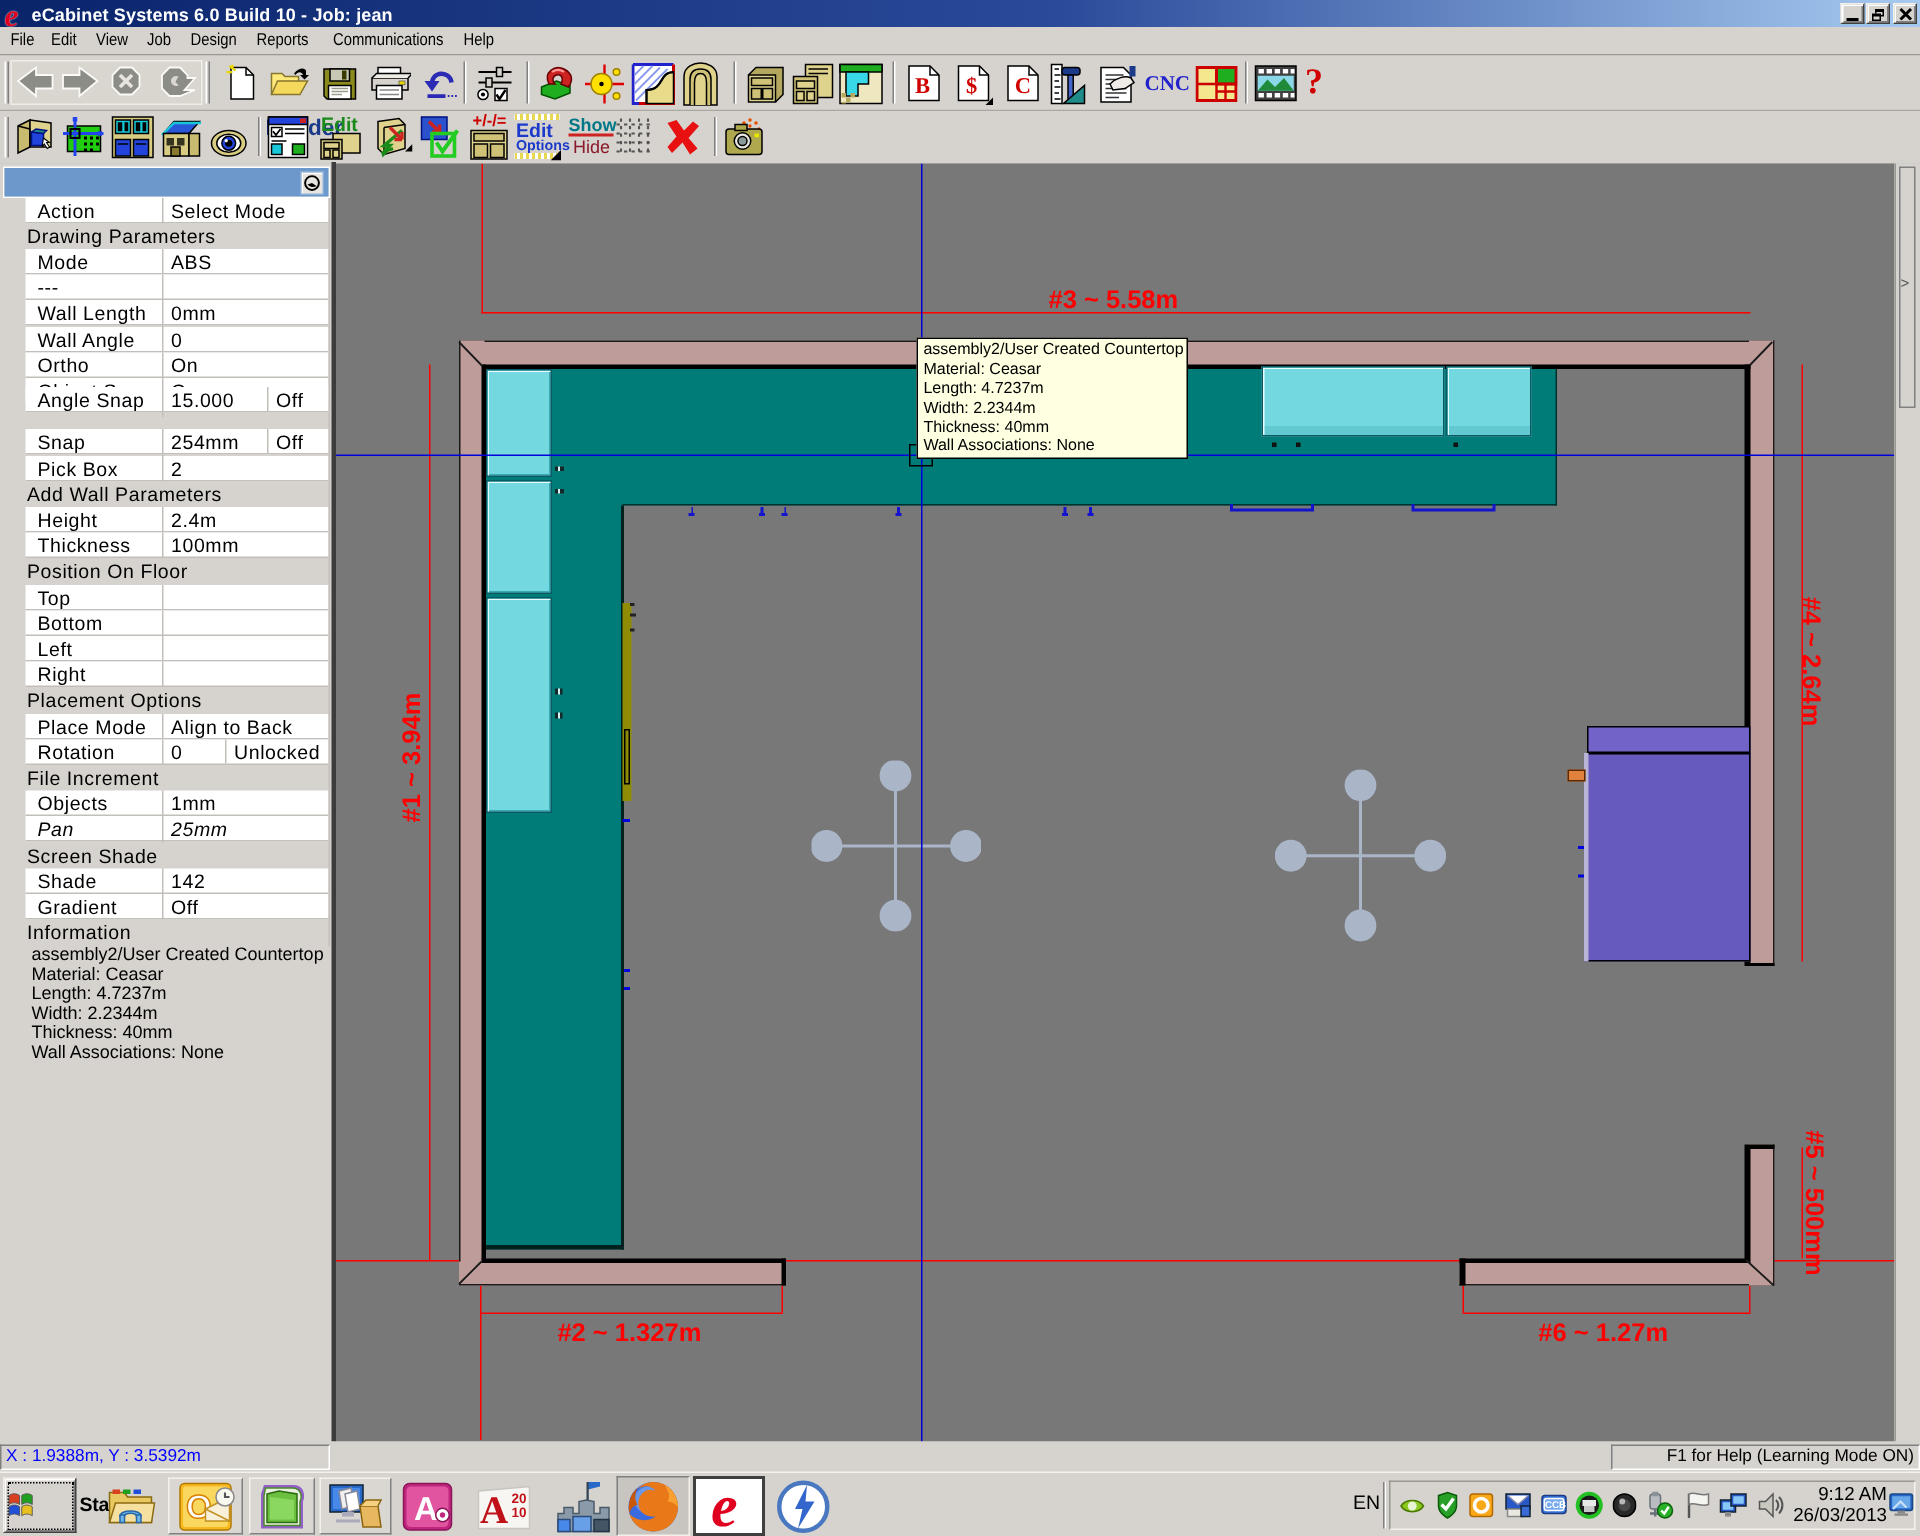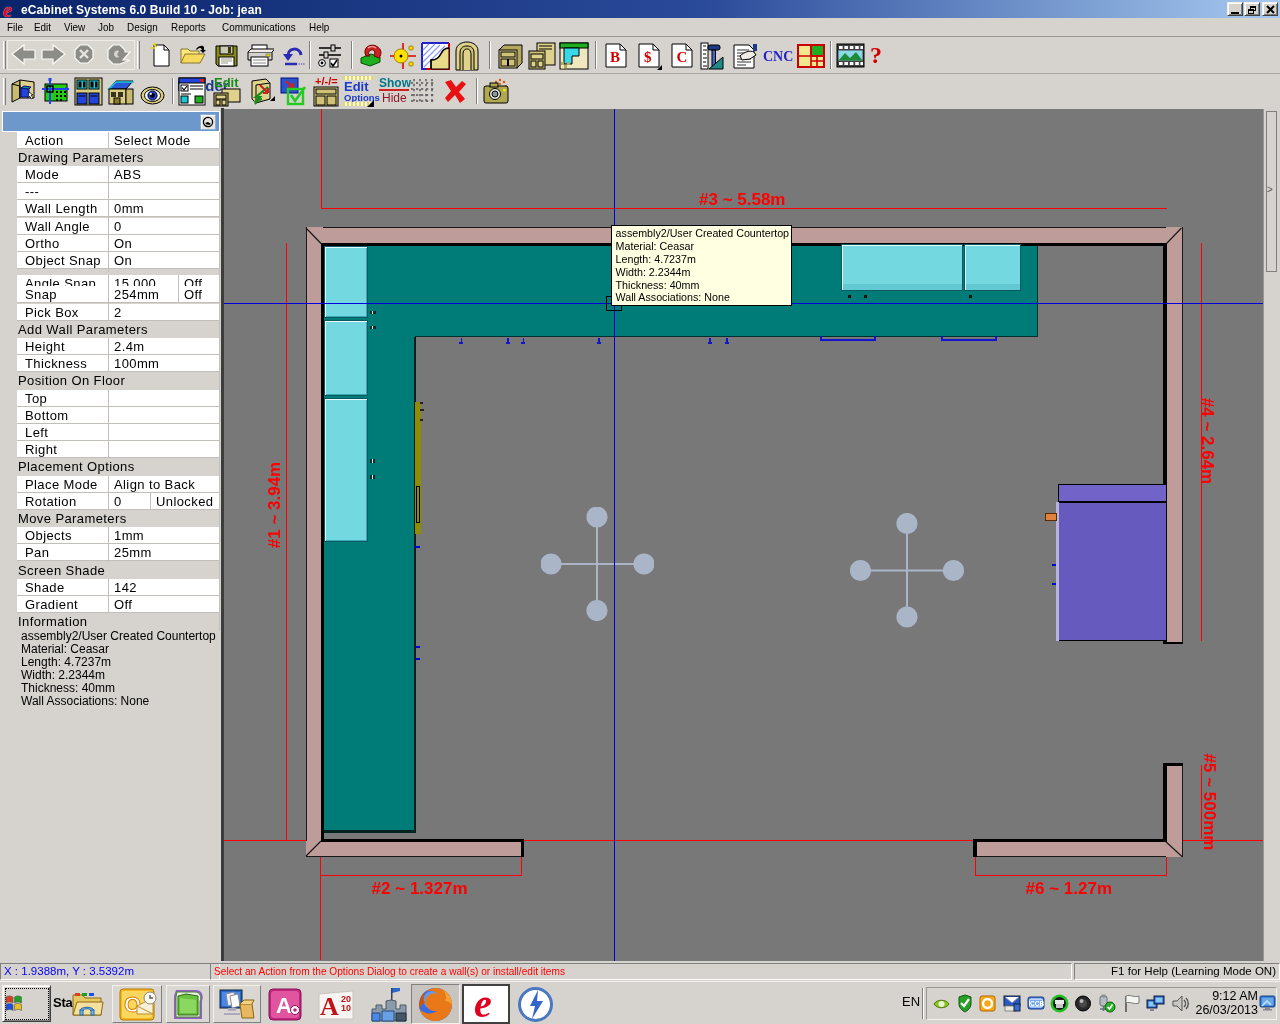--- a/index.html
+++ b/index.html
@@ -395,21 +395,21 @@
         <span class="pv">0</span>
       </div>
   <div class="prow" style="top:125.7px;">
         <span class="pl">Ortho</span>
         <span class="pv">On</span>
       </div>
   <div class="prow" style="top:142.9px;">
         <span class="pl">Object Snap</span>
         <span class="pv">On</span>
       </div>
-  <div class="prow" style="top:166px;">
+  <div class="prow" style="top:149px;">
         <span class="pl">Angle Snap</span>
         <span class="pv" style="width:70px;">15.000</span>
         <span class="pv2">Off</span>
       </div>
   <div class="prow" style="top:177.3px;">
         <span class="pl">Snap</span>
         <span class="pv" style="width:70px;">254mm</span>
         <span class="pv2">Off</span>
       </div>
   <div class="prow" style="top:194.5px;">
@@ -445,26 +445,26 @@
   <div class="phead" style="top:349.3px;">Placement Options</div>
   <div class="prow" style="top:366.5px;">
         <span class="pl">Place Mode</span>
         <span class="pv">Align to Back</span>
       </div>
   <div class="prow" style="top:383.7px;">
         <span class="pl">Rotation</span>
         <span class="pv" style="width:42px;">0</span>
         <span class="pv2" style="left:133px;width:69px;">Unlocked</span>
       </div>
-  <div class="phead" style="top:400.9px;">Move Parameters</div>
+  <div class="phead" style="top:400.9px;">File Increment</div>
   <div class="prow" style="top:418.1px;">
         <span class="pl">Objects</span>
         <span class="pv">1mm</span>
       </div>
-  <div class="prow" style="top:435.3px;">
+  <div class="prow" style="top:435.3px;font-style:italic;">
         <span class="pl">Pan</span>
         <span class="pv">25mm</span>
       </div>
   <div class="phead" style="top:452.5px;">Screen Shade</div>
   <div class="prow" style="top:469.7px;">
         <span class="pl">Shade</span>
         <span class="pv">142</span>
       </div>
   <div class="prow" style="top:486.9px;">
         <span class="pl">Gradient</span>
@@ -598,21 +598,20 @@
   <div style="position:absolute;left:382px;top:187px;width:16px;height:15px;border:1.2px solid #000;"></div>
   <div style="position:absolute;left:386.6px;top:115.7px;width:181px;height:81px;background:#ffffe1;border:1px solid #000;font-size:10.7px;line-height:12.85px;color:#000;padding:1.5px 0 0 4px;white-space:nowrap;overflow:hidden;">assembly2/User Created Countertop<br>Material: Ceasar<br>Length: 4.7237m<br>Width: 2.2344m<br>Thickness: 40mm<br>Wall Associations: None</div>
  </div>
  <div id="rightstrip">
       <div id="thumb"></div>
   <div style="position:absolute;left:3px;top:75px;color:#555;font-size:10px;">&gt;</div>
     </div>
 </div>
 <div id="statusbar">
  <div class="sunk" style="left:0;width:220px;color:#0000ff;">X : 1.9388m, Y : 3.5392m</div>
- <div class="sunk" style="left:210px;width:862px;color:#ff0000;"><span style="display:inline-block;transform:scaleX(.88);transform-origin:0 50%;white-space:nowrap;">Select an Action from the Options Dialog to create a wall(s) or install/edit items</span></div>
  <div class="sunk" style="left:1074px;width:206px;color:#000;text-align:right;">F1 for Help (Learning Mode ON)</div>
 </div>
 <div id="taskbar">
  <div style="position:absolute;left:2px;top:3px;width:49px;height:37px;background:#d6d3ce;border:1px solid;border-color:#f4f1ec #404040 #404040 #f4f1ec;box-shadow:inset 1px 1px 0 #fff,inset -1px -1px 0 #808080;"></div>
  <div style="position:absolute;left:4.5px;top:5.5px;width:44px;height:32px;border:1px dotted #000;"></div>
  <svg style="left:5px;top:12px;" width="18" height="19" viewBox="0 0 18 19">
   <path d="M1 3 C3 1.5 6 1.5 8 3 L8 9 C6 7.5 3 7.5 1 9 Z" fill="#d84020" stroke="#555" stroke-width=".6"></path>
   <path d="M9.5 3 C11.5 1.5 14.5 1.5 16.5 3 L16.5 9 C14.5 7.5 11.5 7.5 9.5 9 Z" fill="#20a020" stroke="#555" stroke-width=".6"></path>
   <path d="M1 10.5 C3 9 6 9 8 10.5 L8 16.5 C6 15 3 15 1 16.5 Z" fill="#2050d8" stroke="#555" stroke-width=".6"></path>
   <path d="M9.5 10.5 C11.5 9 14.5 9 16.5 10.5 L16.5 16.5 C14.5 15 11.5 15 9.5 16.5 Z" fill="#e8c020" stroke="#555" stroke-width=".6"></path>

